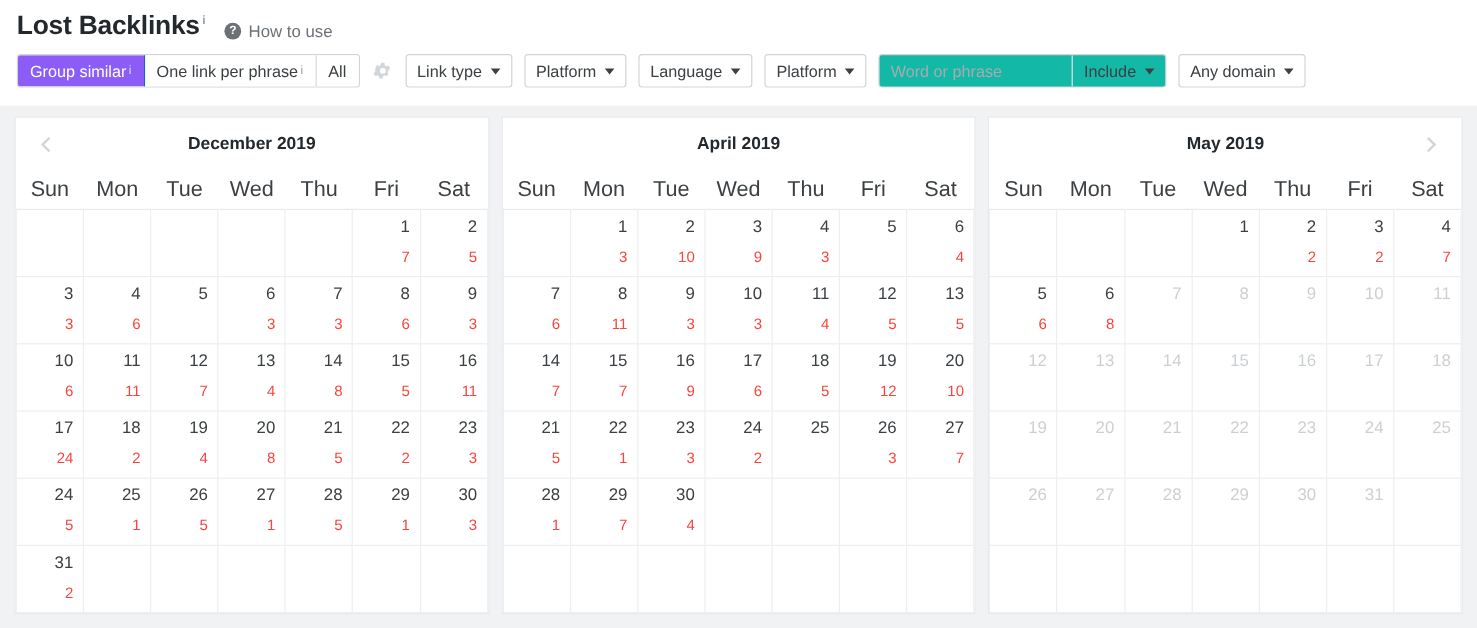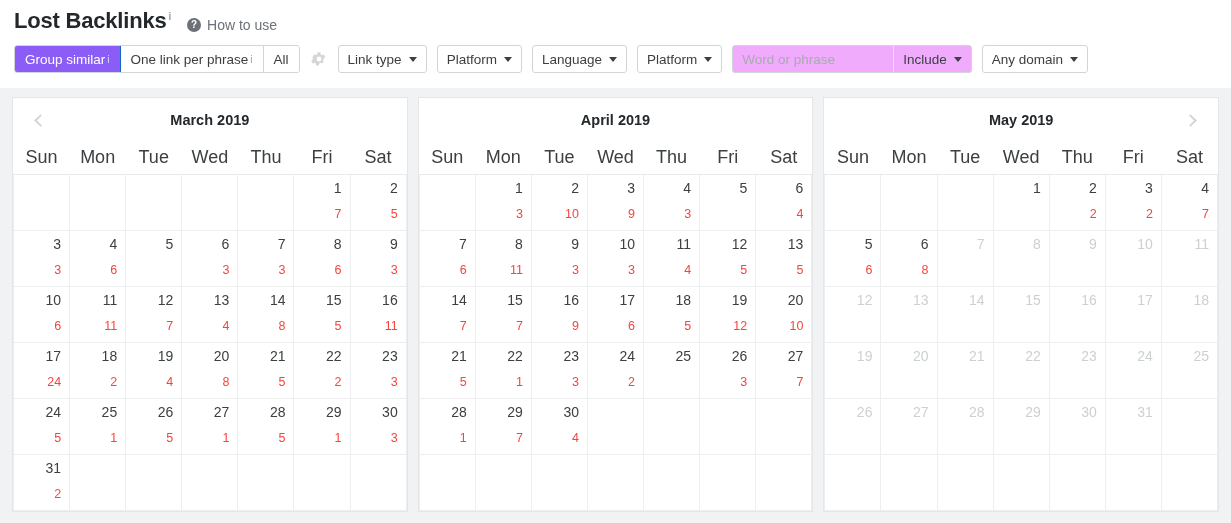--- a/index.html
+++ b/index.html
@@ -122,21 +122,21 @@
     border-top: 5px solid #3c4043;
   }
 
   .search-group {
     display: flex;
     align-items: stretch;
     height: 28px;
     margin-left: 10px;
     border: 1px solid #d2d5d8;
     border-radius: 3px;
-    background: #f0abfc;
+    background: #14b8a6;
     overflow: hidden;
   }
   .search-input {
     border: none;
     outline: none;
     width: 160px;
     padding: 0 9px;
     font-size: 13.5px;
     font-family: "Liberation Sans", sans-serif;
     color: #3c4043;
@@ -295,21 +295,21 @@
     </div>
   </div>
 </div>
 
 <div class="cal-area" id="cal-area">
     <div class="cal-panel">
       <div class="cal-head">
         <div class="nav-arrow nav-prev">
           <span class="chev left"></span>
         </div>
-        <div class="cal-title">March 2019</div>
+        <div class="cal-title">December 2019</div>
       </div>
       <table class="cal">
         <thead>
           <tr>
             <th>Sun</th>
             <th>Mon</th>
             <th>Tue</th>
             <th>Wed</th>
             <th>Thu</th>
             <th>Fri</th>

